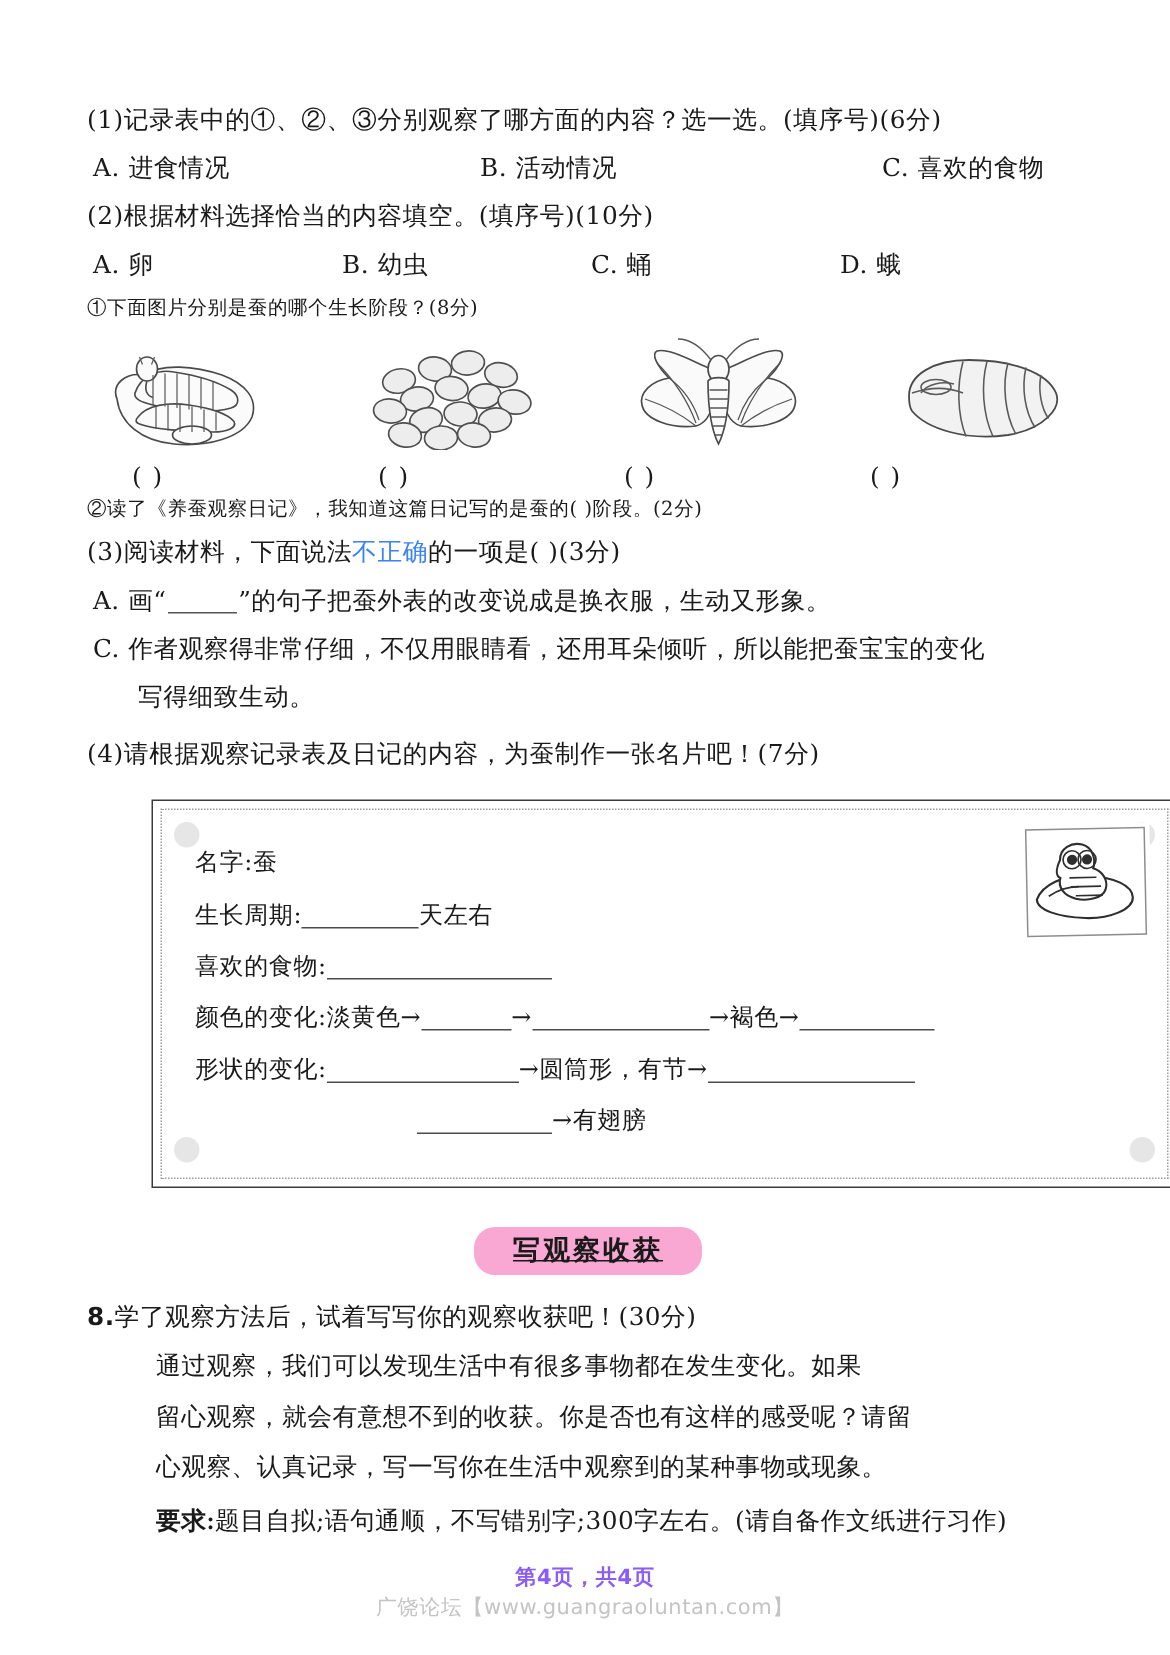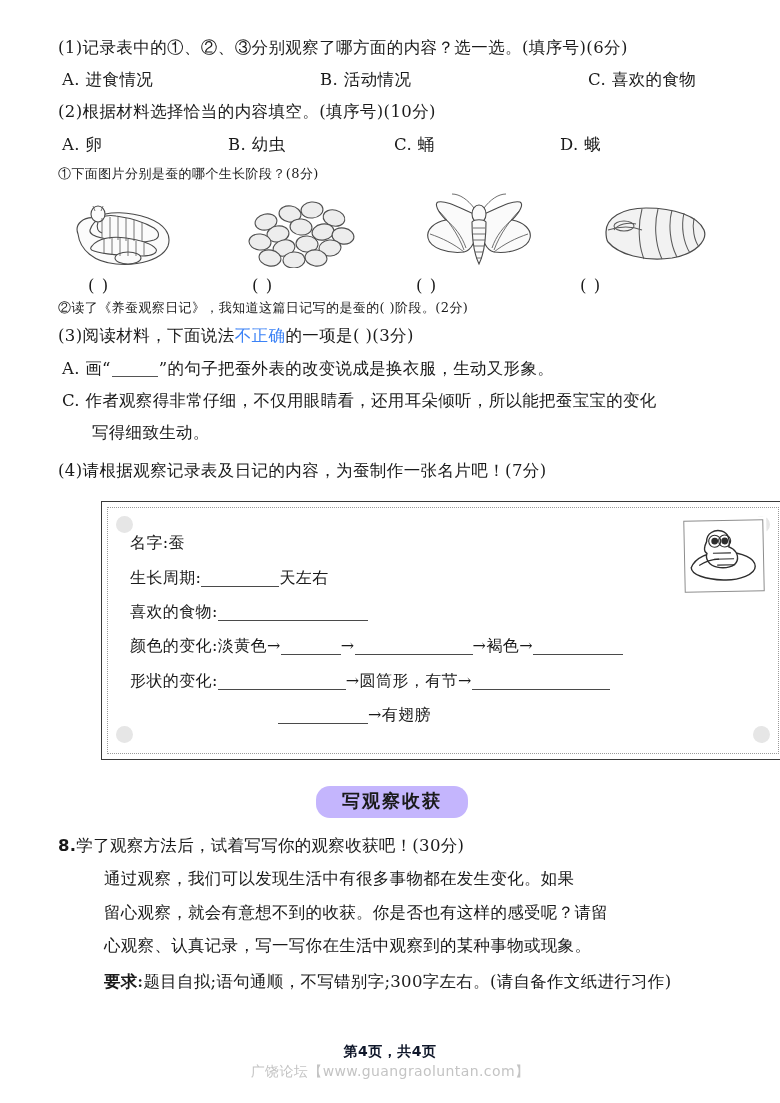--- a/index.html
+++ b/index.html
@@ -18,21 +18,21 @@
   .page {
     position: relative;
     width: 780px;
     height: 1103px;
     padding: 0;
     box-sizing: border-box;
   }
   .content {
     position: absolute;
     left: 58px;
-    top: 32px;
+    top: 64px;
     width: 668px;
   }
 
   
   .qline {
     font-size: 16.5px;
     line-height: 1.95;
     letter-spacing: 0.4px;
     white-space: nowrap;
   }
@@ -166,27 +166,28 @@
   .cd-bl { left: 8px;  bottom: 10px; }
   .cd-br { right: 8px; bottom: 10px; }
 
   
   .sec-header {
     text-align: center;
     margin-top: 26px;
   }
   .sec-header span {
     display: inline-block;
-    background: #c4b5fd;
+    background: #f9a8d4;
     border-radius: 14px;
     padding: 3px 26px 5px 26px;
     font-size: 18px;
     font-weight: bold;
     letter-spacing: 2px;
     font-family: "DejaVu Sans", "Liberation Sans", sans-serif;
+    text-decoration: underline;
   }
 
   .q8 {
     margin-top: 12px;
     font-size: 16.5px;
     line-height: 1.95;
     letter-spacing: 0.3px;
   }
   .q8 .num {
     font-weight: bold;
@@ -213,21 +214,21 @@
   .footer {
     position: absolute;
     left: 0;
     right: 0;
     bottom: 22px;
     text-align: center;
   }
   .page-num {
     font-size: 14px;
     font-weight: bold;
-    color: #0f172a;
+    color: #8b5cf6;
     letter-spacing: 0.5px;
     font-family: "DejaVu Sans", "Liberation Sans", sans-serif;
   }
   .watermark {
     margin-top: 2px;
     font-size: 14px;
     color: #c4c4c4;
     letter-spacing: 0.4px;
     font-family: "DejaVu Sans", "Liberation Sans", sans-serif;
   }

